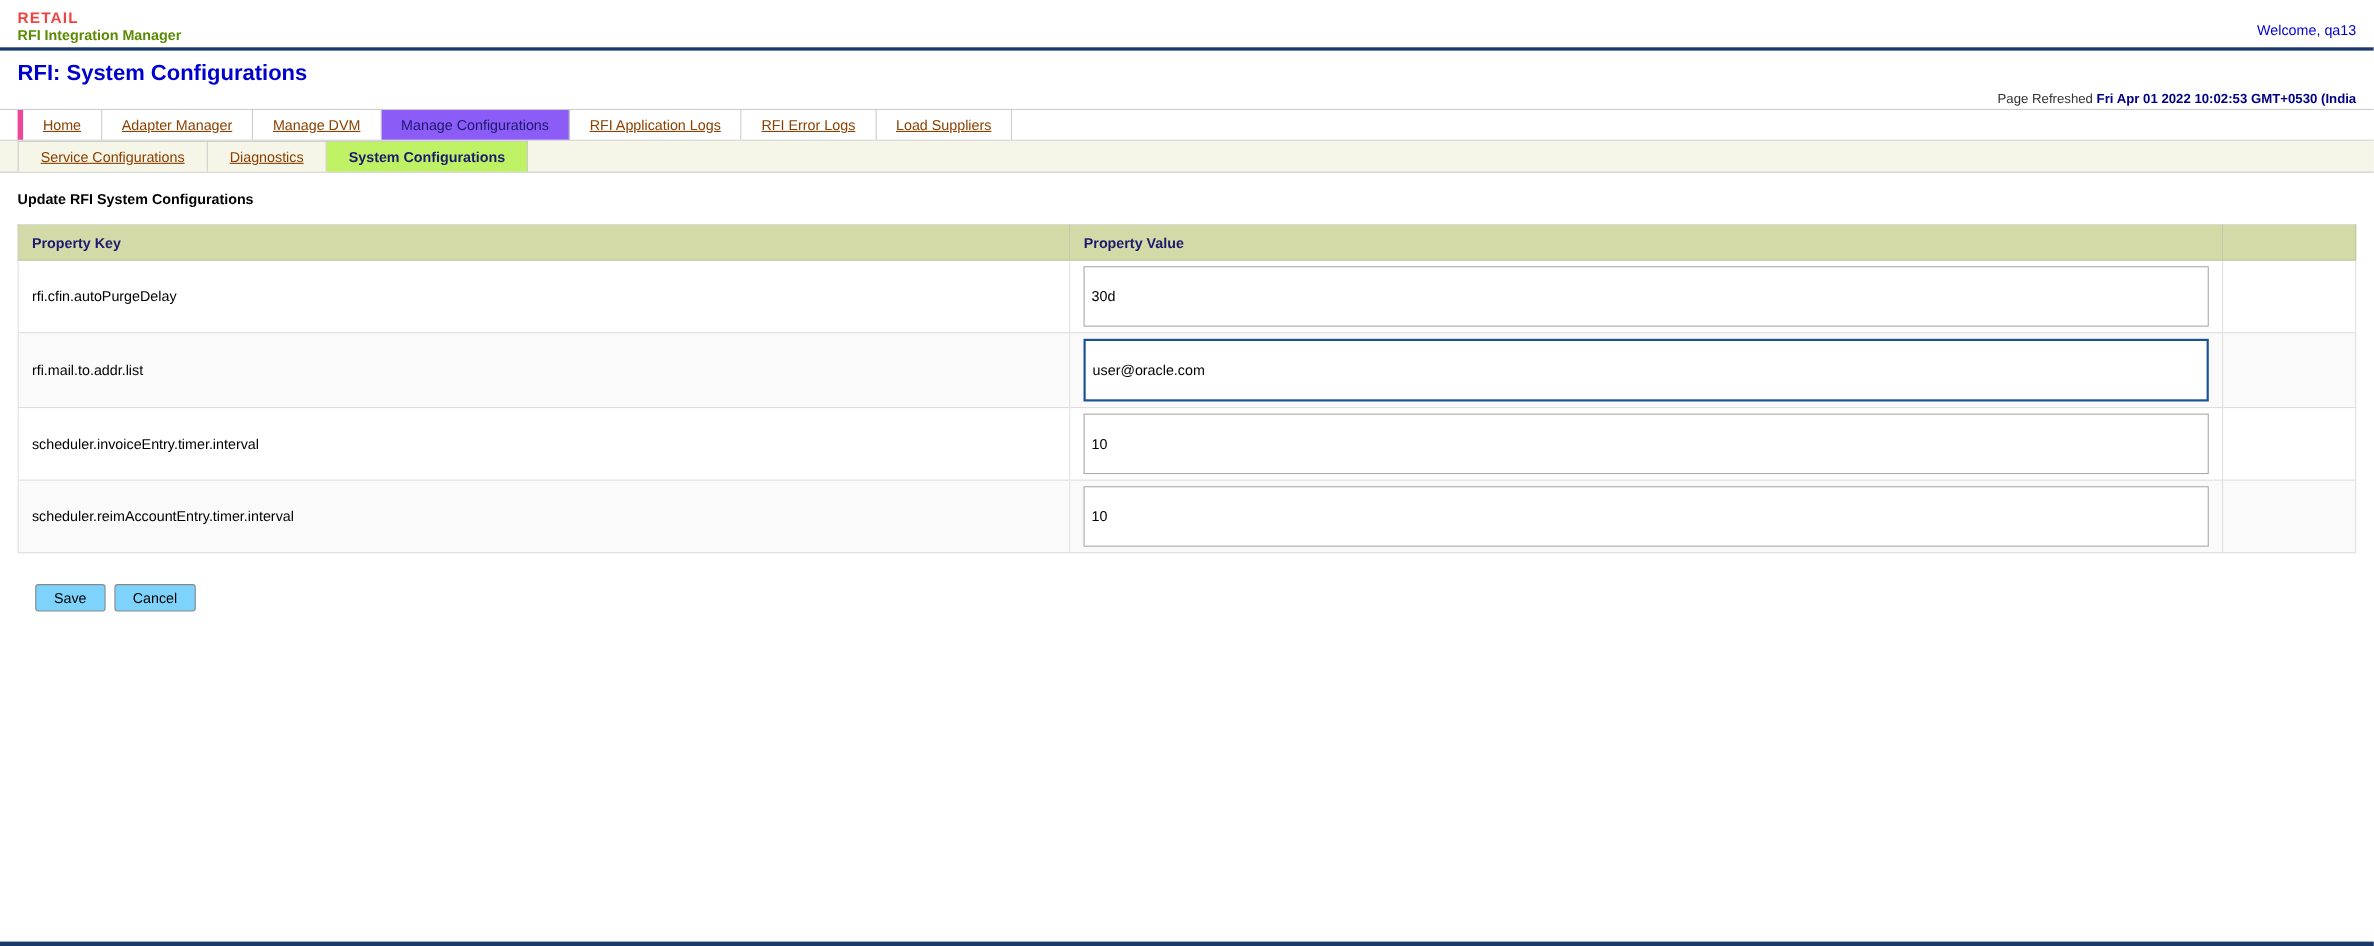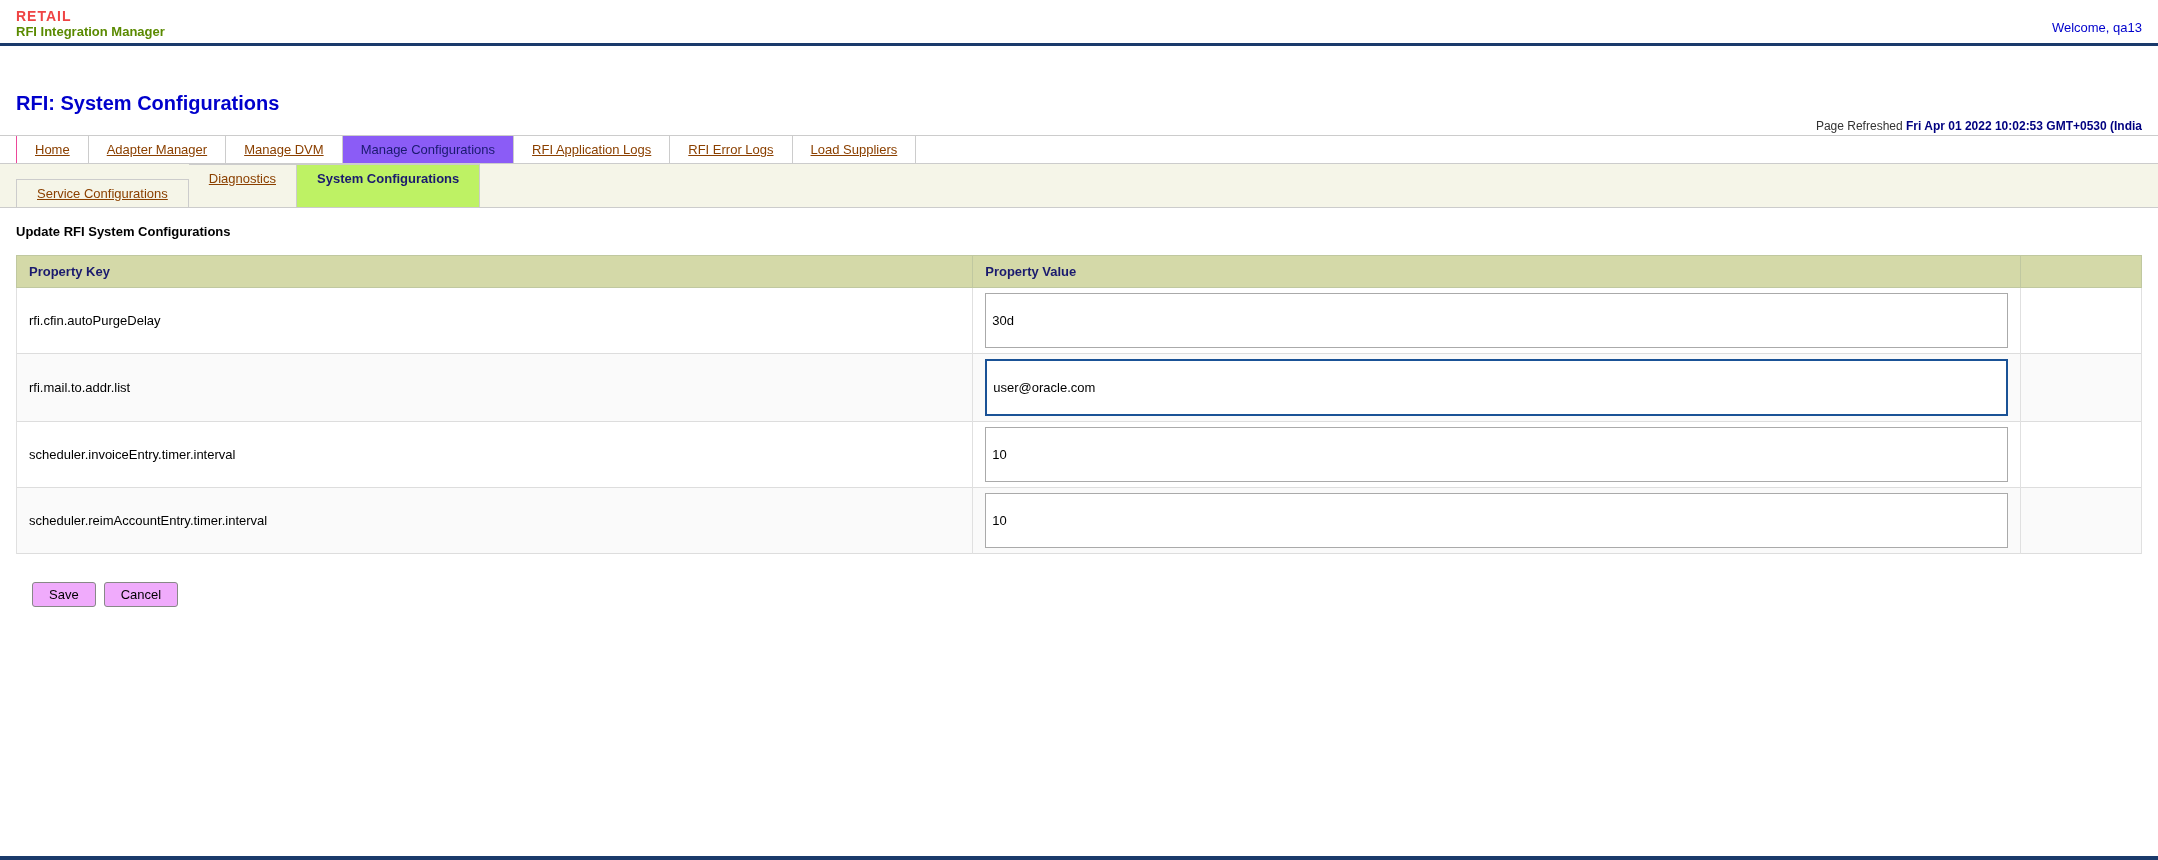--- a/index.html
+++ b/index.html
@@ -36,21 +36,20 @@
     }
 
     
     .page-title-bar {
       padding: 10px 16px 2px 16px;
     }
     .page-title {
       font-size: 20px;
       font-weight: bold;
       color: #0000cc;
-      margin-top: 36px;
     }
 
     
     .page-refresh-bar {
       text-align: right;
       padding: 2px 16px;
       font-size: 12px;
       color: #333;
     }
     .page-refresh-bar strong {
@@ -69,21 +68,21 @@
     }
     .nav-item {
       padding: 6px 18px;
       color: #8b4000;
       text-decoration: underline;
       cursor: pointer;
       font-size: 13px;
       border-right: 1px solid #ccc;
     }
     .nav-item:first-child {
-      border-left: 1px solid #ec4899;
+      border-left: 5px solid #ec4899;
     }
     .nav-item.active {
       font-weight: normal;
       color: #1a1a6e;
       text-decoration: none;
       background: #8b5cf6;
     }
 
     
     .sub-nav-bar {
@@ -98,21 +97,20 @@
       color: #8b4000;
       text-decoration: underline;
       cursor: pointer;
       font-size: 13px;
       border-right: 1px solid #ccc;
       border-top: 1px solid #ccc;
       background: #f5f5e8;
     }
     .sub-nav-item:first-child {
       border-left: 1px solid #ccc;
-      margin-top: 15px;
     }
     .sub-nav-item.active {
       font-weight: bold;
       color: #1a1a6e;
       text-decoration: none;
       background: #bef264;
     }
 
     
     .main-content {
@@ -175,21 +173,21 @@
     
     .button-bar {
       padding: 8px 16px;
       display: flex;
       gap: 8px;
     }
     .btn {
       padding: 4px 16px;
       font-size: 13px;
       border: 1px solid #888;
-      background: #f0abfc;
+      background: #7dd3fc;
       cursor: pointer;
       border-radius: 3px;
     }
 
     
     .bottom-bar {
       position: fixed;
       bottom: 0;
       left: 0;
       right: 0;

